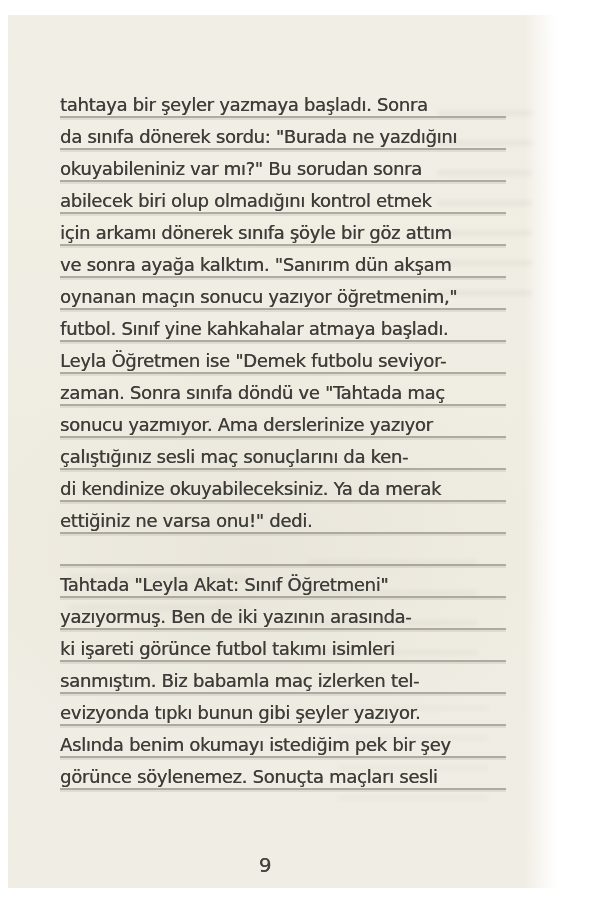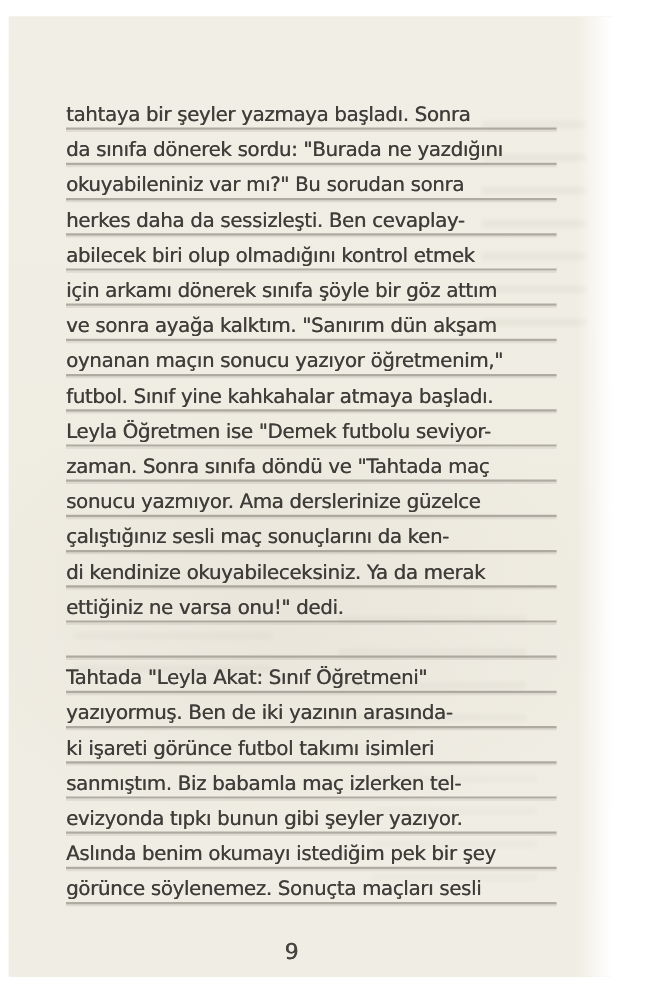--- a/index.html
+++ b/index.html
@@ -85,29 +85,28 @@
 
     <div class="ghost g1"></div>
     <div class="ghost g2"></div>
     <div class="ghost g3"></div>
     <div class="ghost g4"></div>
 
     <div class="text-block">
       <div class="line">tahtaya bir şeyler yazmaya başladı. Sonra</div>
       <div class="line">da sınıfa dönerek sordu: "Burada ne yazdığını</div>
       <div class="line">okuyabileniniz var mı?" Bu sorudan sonra</div>
-      <div class="line">herkes daha da sessizleşti. Ben cevaplay-</div>
       <div class="line">abilecek biri olup olmadığını kontrol etmek</div>
       <div class="line">için arkamı dönerek sınıfa şöyle bir göz attım</div>
       <div class="line">ve sonra ayağa kalktım. "Sanırım dün akşam</div>
       <div class="line">oynanan maçın sonucu yazıyor öğretmenim,"</div>
       <div class="line">futbol. Sınıf yine kahkahalar atmaya başladı.</div>
       <div class="line">Leyla Öğretmen ise "Demek futbolu seviyor-</div>
       <div class="line">zaman. Sonra sınıfa döndü ve "Tahtada maç</div>
-      <div class="line">sonucu yazmıyor. Ama derslerinize güzelce</div>
+      <div class="line">sonucu yazmıyor. Ama derslerinize yazıyor</div>
       <div class="line">çalıştığınız sesli maç sonuçlarını da ken-</div>
       <div class="line">di kendinize okuyabileceksiniz. Ya da merak</div>
       <div class="line">ettiğiniz ne varsa onu!" dedi.</div>
       <div class="line"></div>
       <div class="line">Tahtada "Leyla Akat: Sınıf Öğretmeni"</div>
       <div class="line">yazıyormuş. Ben de iki yazının arasında-</div>
       <div class="line">ki işareti görünce futbol takımı isimleri</div>
       <div class="line">sanmıştım. Biz babamla maç izlerken tel-</div>
       <div class="line">evizyonda tıpkı bunun gibi şeyler yazıyor.</div>
       <div class="line">Aslında benim okumayı istediğim pek bir şey</div>

